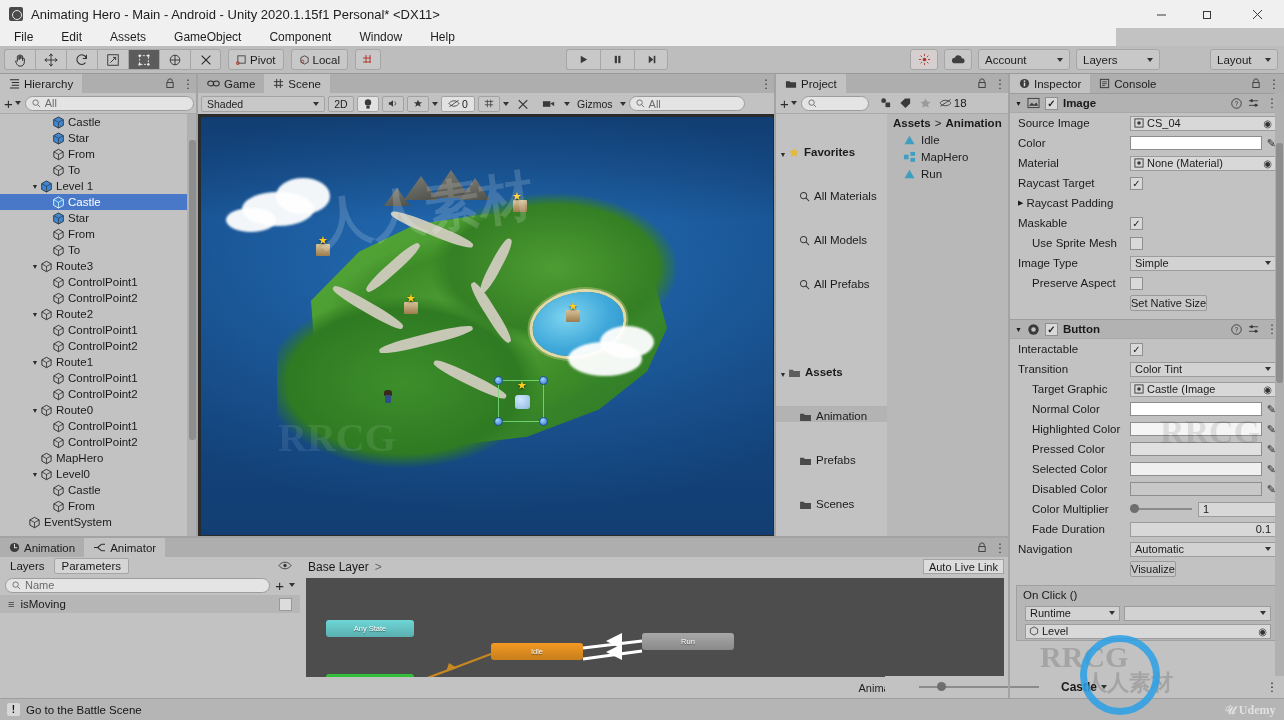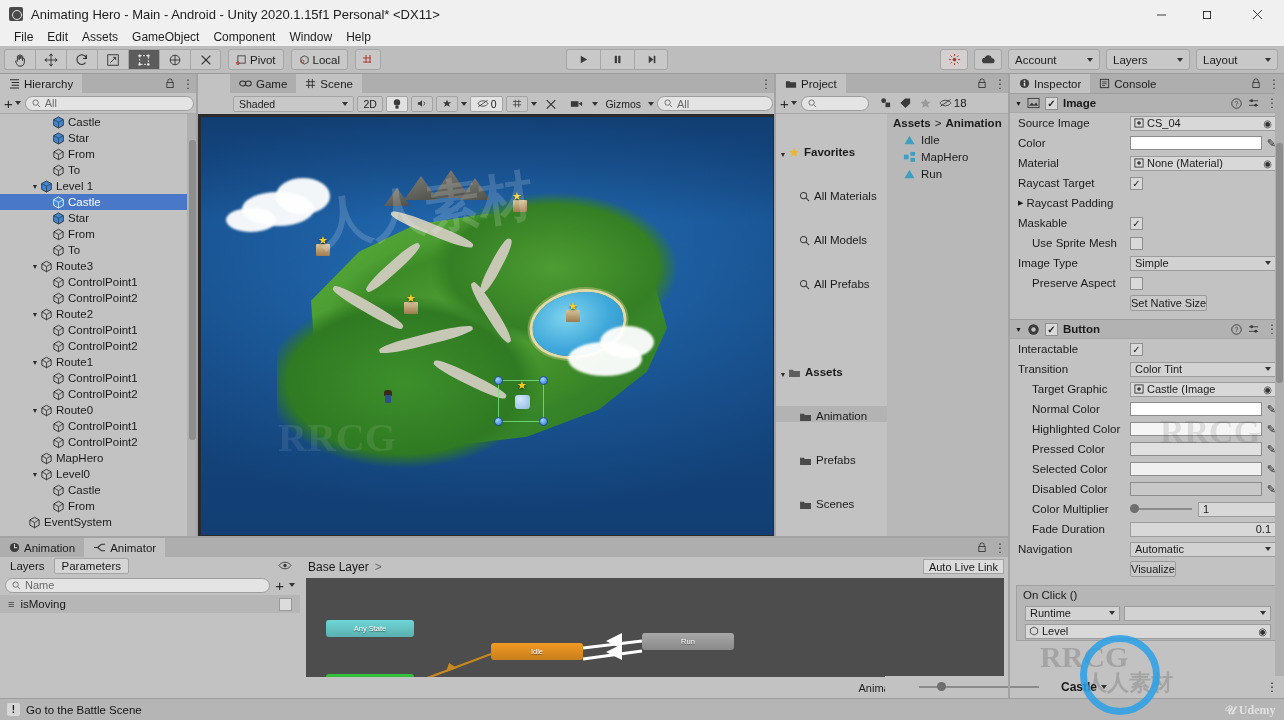--- a/index.html
+++ b/index.html
@@ -29,22 +29,22 @@
   .titlebar .tb-title { font-size:13px; color:#202020; white-space:nowrap; }
   .win-ctl { position:absolute; top:0; height:28px; width:46px;
     display:flex; align-items:center; justify-content:center; color:#3a3a3a; }
   .win-min { right:100px; }
   .win-max { right:54px; }
   .win-close{ right:4px; }
   .win-ctl svg { display:block; }
 
   
   .menubar {
-    position:absolute; left:0; top:28px; width:1284px; height:18px;
-    background:#f0f0f0; display:flex; align-items:center; padding-left:7px; gap:0px;
+    position:absolute; left:0; top:28px; width:1116px; height:18px;
+    background:#f0f0f0; display:flex; align-items:center; padding-left:7px; gap:14px;
   }
   .menubar .mi { font-size:12px; padding:1px 7px; color:#1d1d1d; cursor:default; white-space:nowrap;}
 
   
   .toolbar {
     position:absolute; left:0; top:46px; width:1284px; height:28px;
     background:#bdbdbd; border-bottom:1px solid #9a9a9a;
     display:flex; align-items:center;
   }
   .tb-group { display:flex; align-items:center; margin-left:4px; }
@@ -108,21 +108,21 @@
   .hrow .tri { width:10px; text-align:center; font-size:7px; color:#2b2b2b; flex:none;}
   .hrow.sel .tri{ color:#fff; }
   .cube { width:13px;height:13px;flex:none;margin-right:3px; }
   .hrow .arrow-r { position:absolute; right:8px; font-size:9px; color:#555; }
   .hrow.sel .arrow-r { color:#eaeaea; }
   .hscroll { position:absolute; right:0; top:40px; width:11px; bottom:0; background:#b0b0b0; }
   .hscroll .thumb{ position:absolute; left:2px; width:7px; background:#8e8e8e; border-radius:3px; }
   .hleft-gutter{ position:absolute;left:0;top:40px;width:8px;bottom:0;background:#a9a9a9; }
 
   
-  #scene { left:198px; top:74px; width:578px; height:464px;padding-left:32px; }
+  #scene { left:198px; top:74px; width:578px; height:464px; }
   .scene-toolbar { height:21px; background:#c2c2c2; display:flex; align-items:center; padding:0 3px; gap:3px; }
   .sbtn { height:16px;background:#c8c8c8;border:1px solid #a3a3a3;border-radius:2px;
     display:flex;align-items:center;justify-content:center;padding:0 5px;font-size:10.5px;color:#222; gap:3px;}
   .sbtn.sel { background:#e2e2e2; }
   .shaded { width:120px; justify-content:space-between; }
   .scene-view { position:absolute; left:0; top:40px; right:0; bottom:0; background:#393939; overflow:hidden; }
 
   
   #project { left:776px; top:74px; width:234px; height:464px; }
   .proj-left { position:absolute; left:0; top:40px; width:111px; bottom:0; background:#c2c2c2; overflow:hidden;}
@@ -387,21 +387,21 @@
           </svg>
       </div>
       <div class="dd-pill" style="width:92px;">
         <span>Account</span>
         <span class="caret"></span>
       </div>
       <div class="dd-pill" style="width:84px;">
         <span>Layers</span>
         <span class="caret"></span>
       </div>
-      <div class="dd-pill" style="width:82px;">
+      <div class="dd-pill" style="width:68px;margin-left:44px;">
         <span>Layout</span>
         <span class="caret"></span>
       </div>
     </div>
   </div>
 
   <div class="panel" id="hierarchy">
     <div class="panel-tabs">
       <div class="ptab sel">
         <svg width="11" height="11" viewBox="0 0 12 12">

